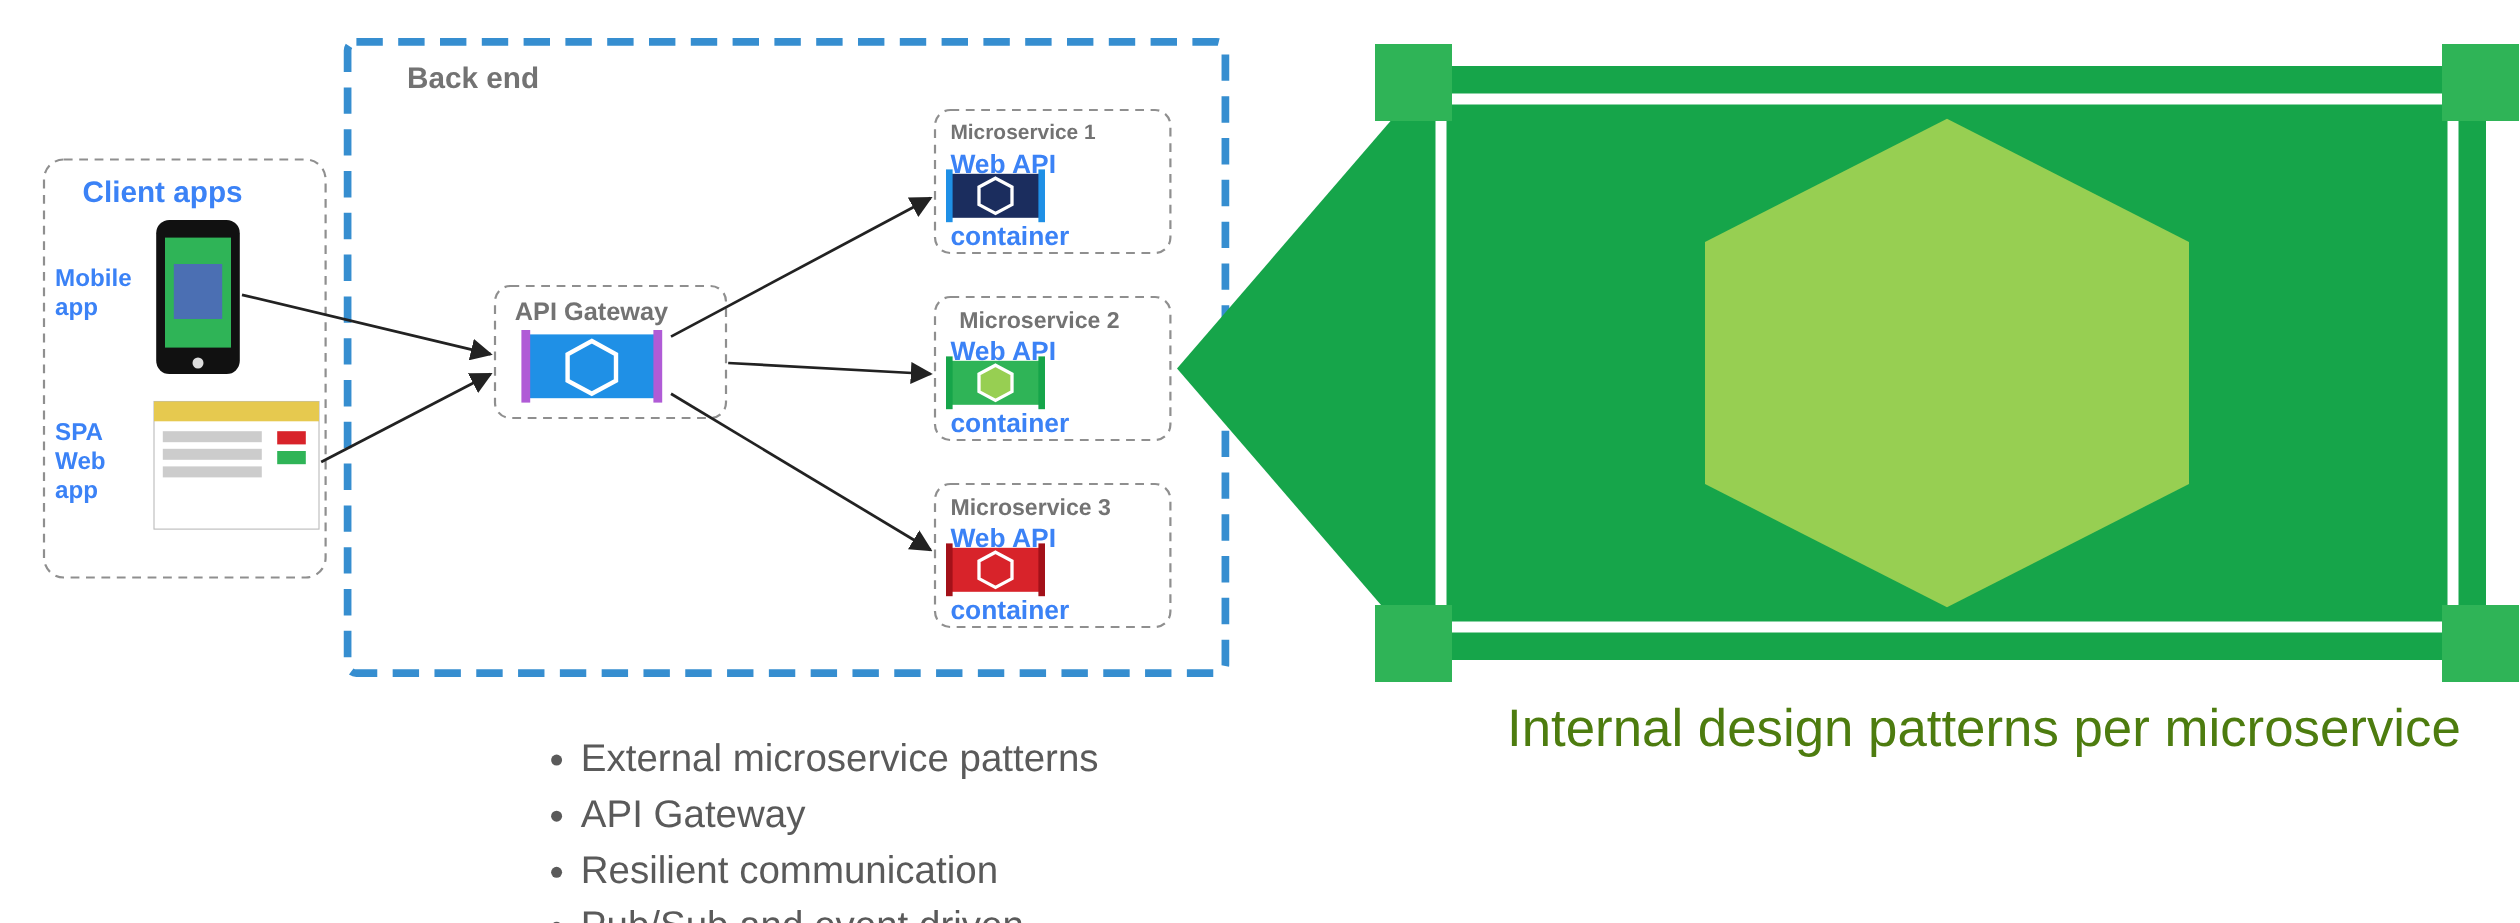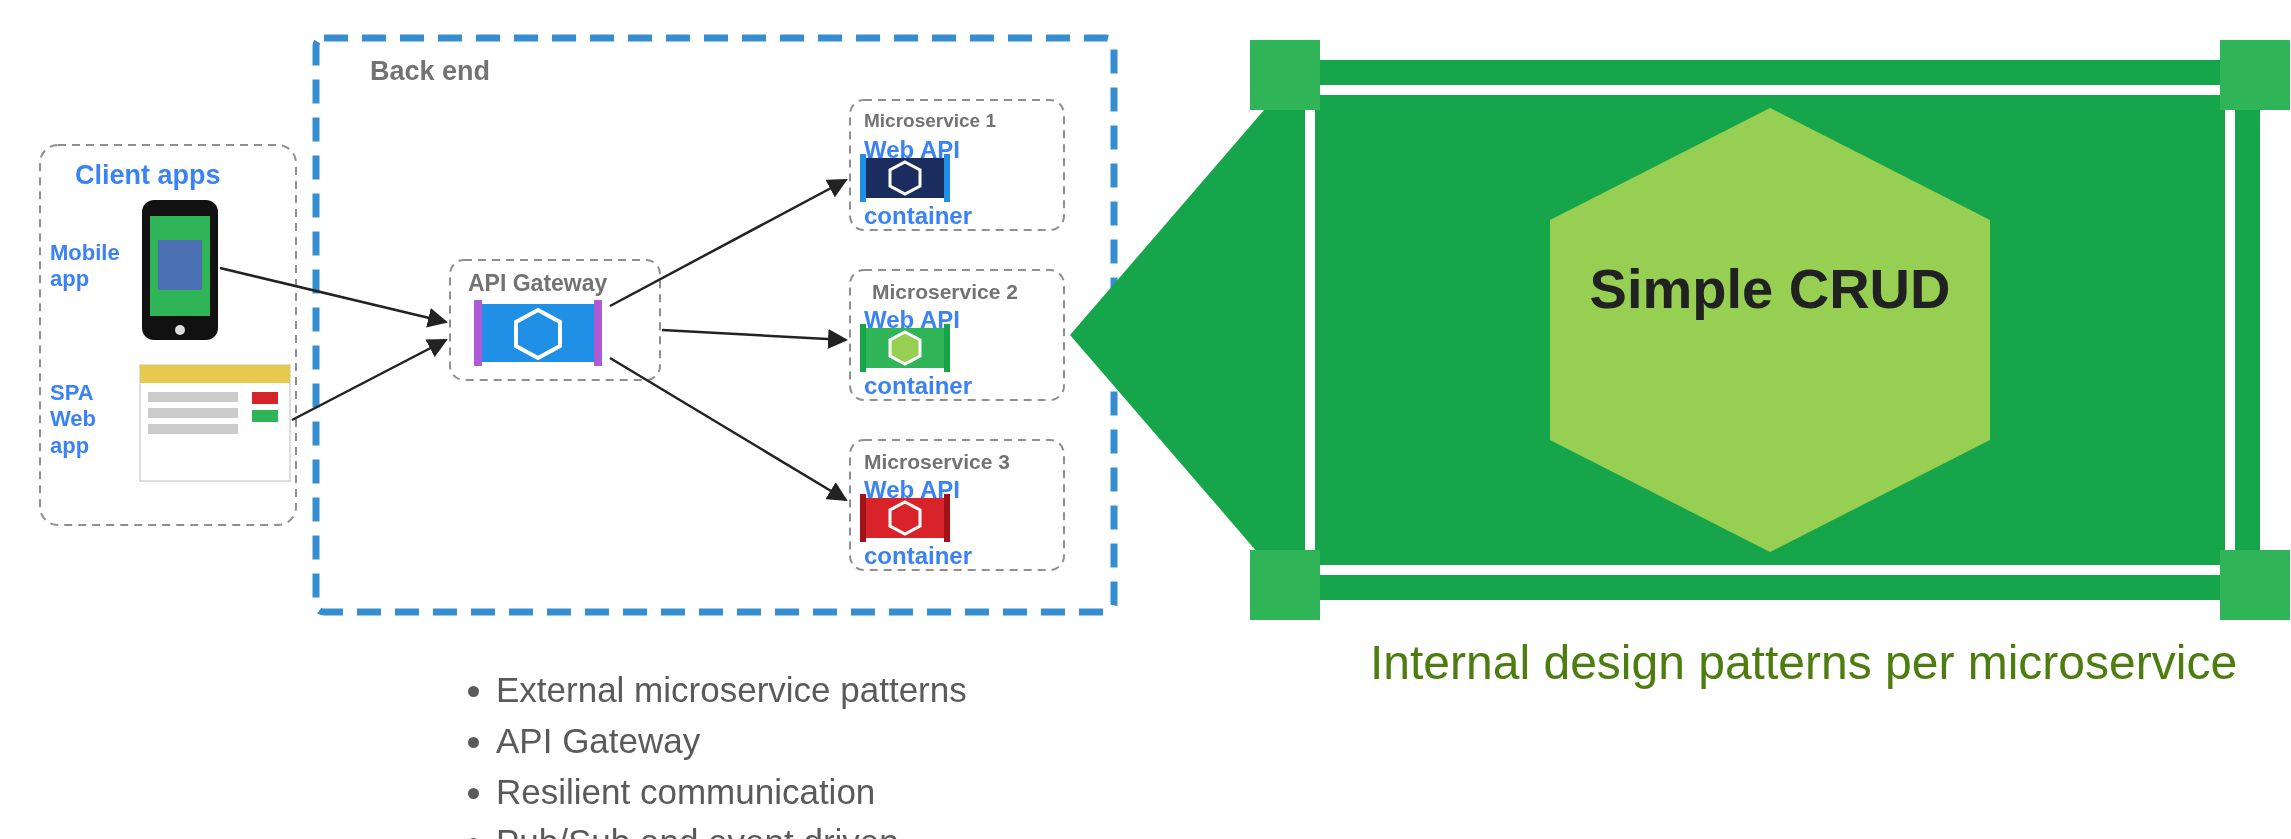--- a/index.html
+++ b/index.html
@@ -2,21 +2,21 @@
 <html><head>
 <meta charset="utf-8">
 <style>
   html,body{margin:0;padding:0;background:#fff;font-family:"Segoe UI",Arial,sans-serif;color:#4a4a4a;}
   .stage{position:relative;width:2291px;height:839px;}
   svg{position:absolute;left:0;top:0}
   .label{position:absolute;font-weight:600;color:#3b82f6}
   .smlabel{font-size:24px;color:#3b82f6}
   .boldlabel{font-weight:700;color:#737373}
   .bullets{position:absolute;left:432px;top:630px;font-size:35px;color:#5a5a5a;line-height:1.45}
-  .bullets li{list-style:disc;margin-left:24px}
+  .bullets li{list-style:disc;margin-left:56px}
   .caption{position:absolute;left:1370px;top:635px;font-size:48px;color:#4d7c0f}
   .crud{position:absolute;font-size:56px;font-weight:700;color:#212121;text-align:center;line-height:1.2}
 </style>
 </head>
 <body>
 <div class="stage">
 
 <svg width="2291" height="839">
   <defs>
     <marker id="arrow" viewBox="0 0 10 10" refX="9" refY="5" markerWidth="8" markerHeight="8" orient="auto-start-reverse">
@@ -118,18 +118,18 @@
 <div class="label smlabel" style="left:864px;top:542px">container</div>
 
 <ul class="bullets">
   <li>External microservice patterns</li>
   <li>API Gateway</li>
   <li>Resilient communication</li>
   <li>Pub/Sub and event driven</li>
 </ul>
 
 <div class="crud" style="left:1560px;top:255px;width:420px">
-  <span>Simple CRUD</span><br>
+  <br>
 </div>
 
 <div class="caption">Internal design patterns per microservice</div>
 
 </div>
 
 </body></html>

